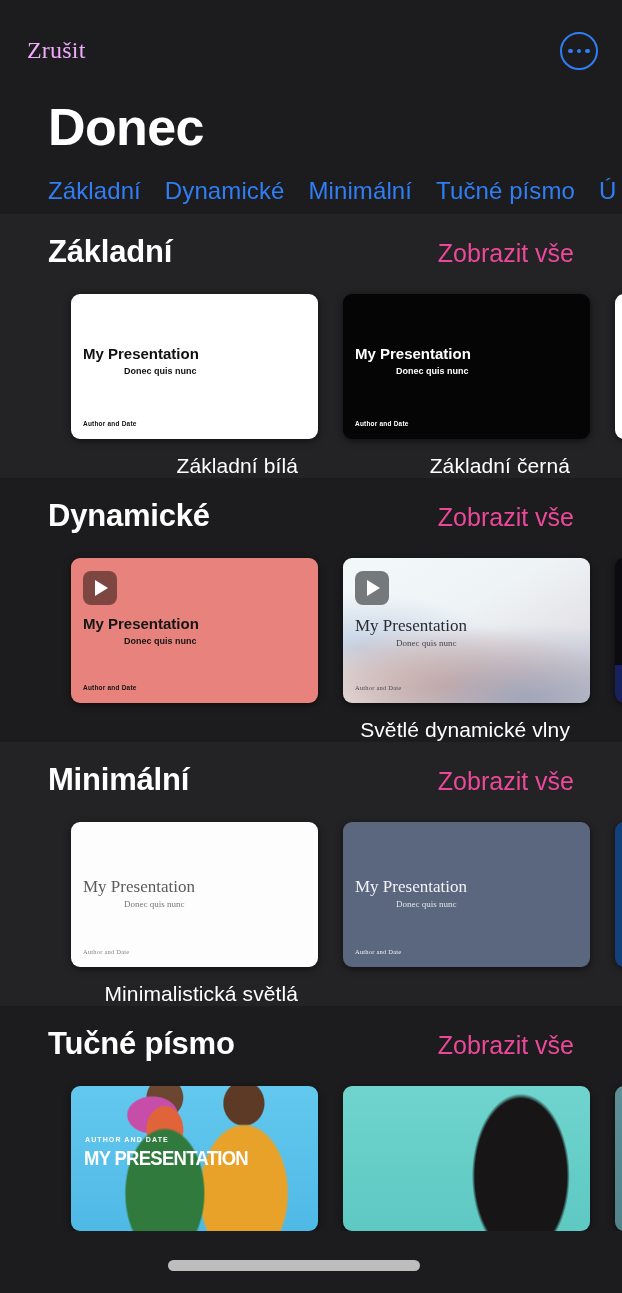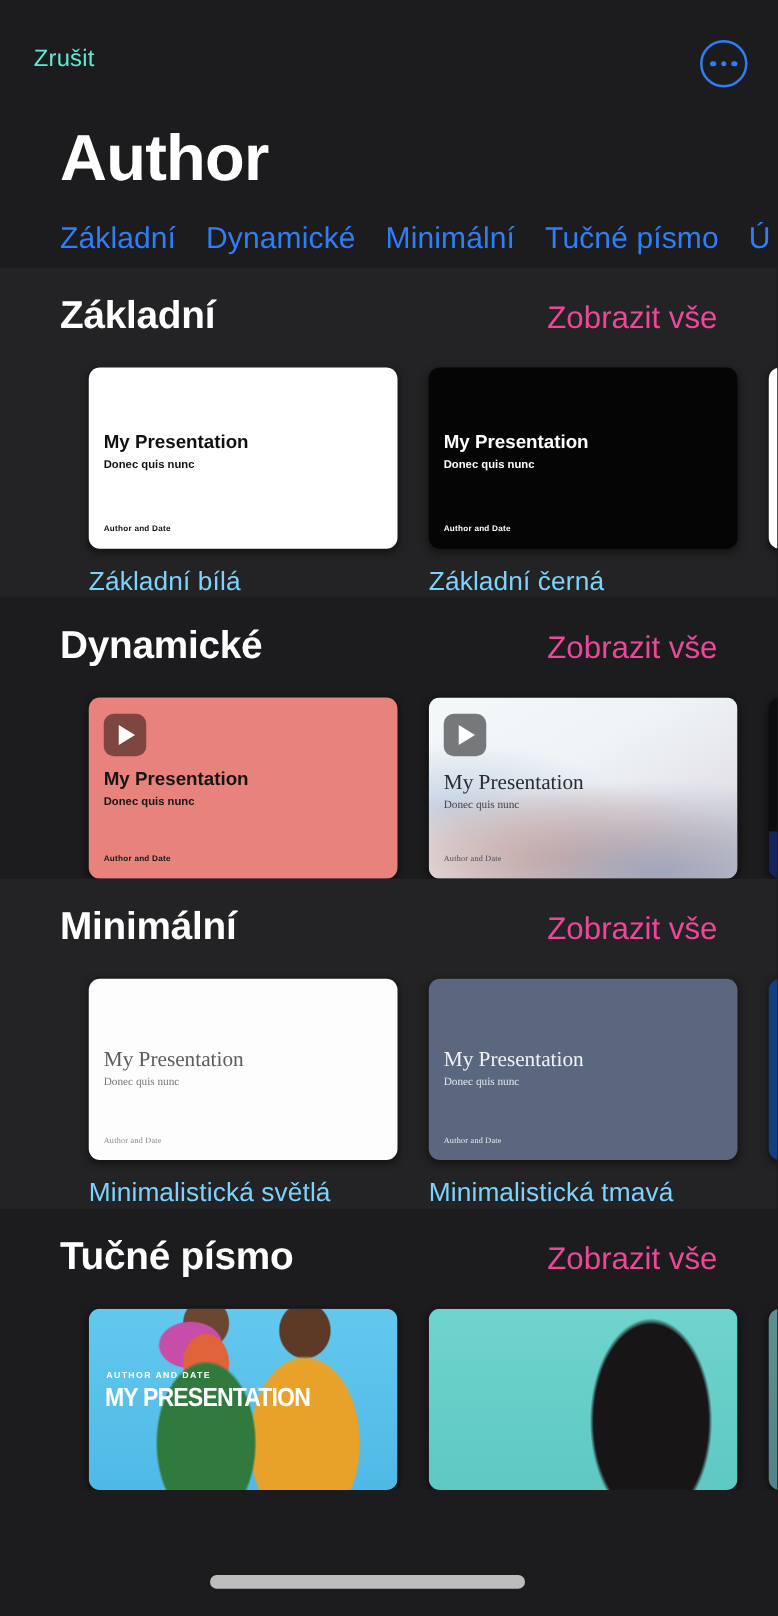--- a/index.html
+++ b/index.html
@@ -13,23 +13,23 @@
 
   
   .navbar {
     height: 92px;
     display: flex; align-items: flex-start;
     justify-content: space-between;
     padding: 38px 24px 0 27px;
     background: #1c1c1e;
   }
   .cancel-btn {
-    color: #5eead4; font-size: 19px; letter-spacing: .2px;
+    color: #f0abfc; font-size: 24px; letter-spacing: .2px;
     background: none; border: none; cursor: pointer;
-    font-family: Liberation Sans, sans-serif;
+    font-family: Liberation Serif, serif;
     line-height: 1;
   }
   .more-btn {
     width: 38px; height: 38px; border-radius: 50%;
     border: 2.3px solid #2f7ef5;
     display: flex; align-items: center; justify-content: center;
     gap: 4px; cursor: pointer; background: none;
     margin-top: -6px;
   }
   .more-btn i {
@@ -77,28 +77,28 @@
     overflow: hidden; white-space: nowrap;
   }
   .card-cell { flex: 0 0 auto; width: 247px; padding-left: 20px; }
 
   .thumb {
     width: 247px; height: 145px; border-radius: 9px;
     position: relative; overflow: hidden;
     box-shadow: 0 2px 7px rgba(0,0,0,.55);
   }
   .card-label {
-    margin-top: 15px; text-align: left;
-    color: #7dd3fc; font-size: 21px; letter-spacing: .1px;
+    margin-top: 15px; text-align: right;
+    color: #ffffff; font-size: 21px; letter-spacing: .1px;
   }
 
   
   .slide-txt { position: absolute; left: 12px; }
   .s-title { font-size: 15px; font-weight: bold; line-height: 1.12; }
-  .s-sub   { font-size: 9px; font-weight: bold; margin-top: 3px; }
+  .s-sub   { font-size: 9px; font-weight: bold; margin-top: 3px; margin-left: 41px; }
   .s-foot  { position: absolute; left: 12px; bottom: 12px;
              font-size: 6.5px; font-weight: bold; letter-spacing: .2px; }
 
   
   .t-basic-white { background: #fff; }
   .t-basic-white .slide-txt { top: 52px; }
   .t-basic-white .s-title, .t-basic-white .s-sub, .t-basic-white .s-foot { color: #111; }
 
   
   .t-basic-black { background: #050505; }
@@ -222,21 +222,21 @@
 
 <div class="navbar">
   <button class="cancel-btn">Zrušit</button>
   <button class="more-btn">
     <i></i>
     <i></i>
     <i></i>
   </button>
 </div>
 
-<h1 class="page-title">Author</h1>
+<h1 class="page-title">Donec</h1>
 
 <div class="tabstrip">
   <button class="tab">Základní</button>
   <button class="tab">Dynamické</button>
   <button class="tab">Minimální</button>
   <button class="tab">Tučné písmo</button>
   <button class="tab">Ú</button>
 </div>
 
 <div class="section band">
@@ -299,20 +299,21 @@
       <div class="thumb t-waves">
         <div class="play-box">
             <span class="play-tri"></span>
           </div>
         <div class="slide-txt">
           <div class="s-title">My Presentation</div>
           <div class="s-sub">Donec quis nunc</div>
         </div>
         <div class="s-foot">Author and Date</div>
       </div>
+      <div class="card-label">Světlé dynamické vlny</div>
     </div>
 
     <div class="card-cell">
       <div class="thumb t-dyn-dark">
         <div class="play-box">
             <span class="play-tri"></span>
           </div>
         <div class="slide-txt">
           <div class="s-title">My Presentation</div>
           <div class="s-sub">Donec quis nunc</div>
@@ -343,21 +344,20 @@
     </div>
 
     <div class="card-cell">
       <div class="thumb t-min-dark">
         <div class="slide-txt">
           <div class="s-title">My Presentation</div>
           <div class="s-sub">Donec quis nunc</div>
         </div>
         <div class="s-foot">Author and Date</div>
       </div>
-      <div class="card-label">Minimalistická tmavá</div>
     </div>
 
     <div class="card-cell">
       <div class="thumb t-min-navy">
         <div class="slide-txt">
           <div class="s-title">My Presentation</div>
           <div class="s-sub">Donec quis nunc</div>
         </div>
         <div class="s-foot">Author and Date</div>
       </div>

